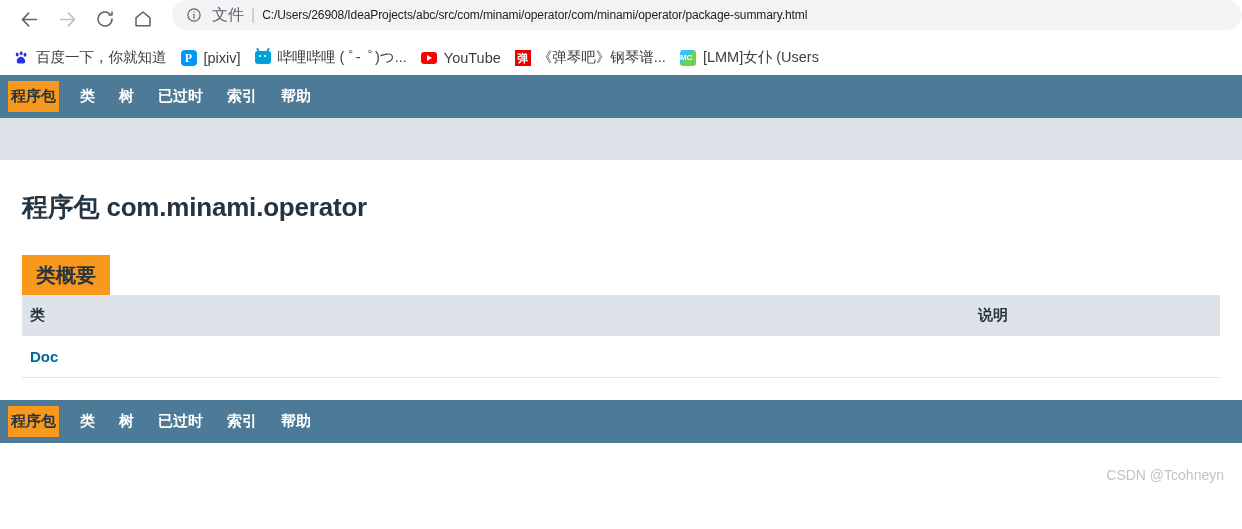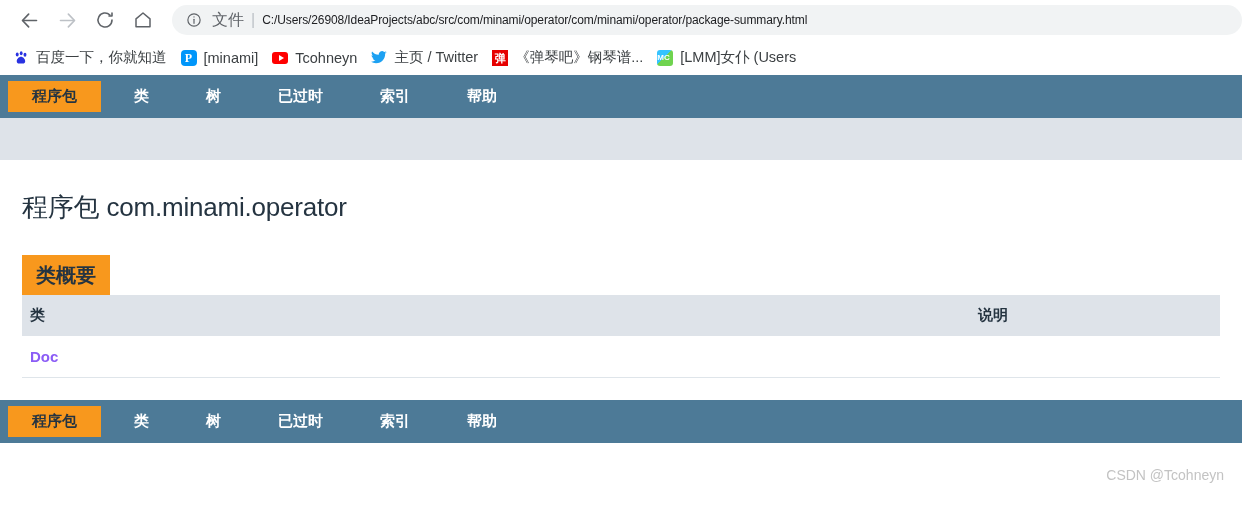--- a/index.html
+++ b/index.html
@@ -17,21 +17,21 @@
   }
 
   
   .browser-chrome {
     background: #ffffff;
     width: 1242px;
   }
   .toolbar {
     height: 40px;
     display: flex;
-    align-items: center;
+    align-items: flex-start;
     padding: 0 0 0 10px;
     box-sizing: border-box;
     background: #ffffff;
   }
   .nav-btn {
     width: 38px;
     height: 38px;
     display: flex;
     align-items: center;
     justify-content: center;
@@ -206,41 +206,41 @@
   .navlist {
     display: flex;
     align-items: center;
     list-style: none;
     margin: 0;
     padding: 0;
   }
   .navlist li {
     font-size: 15px;
     color: #ffffff;
-    padding: 5px 24px;
-    margin-right: 9px;
+    padding: 5px 3px;
+    margin-right: 18px;
     font-weight: bold;
     cursor: pointer;
     line-height: 1.35;
   }
   .navlist li.active {
     background: #f8981d;
     color: #253441;
   }
   .subnav-band {
     background: #dee3e9;
     height: 42px;
   }
 
   .content {
     padding: 0 22px;
   }
   .page-title {
     font-size: 26px;
-    font-weight: normal;
+    font-weight: bold;
     color: #253441;
     margin: 0;
     padding: 30px 0 0 0;
     letter-spacing: -0.2px;
   }
 
   .tab-strip {
     margin-top: 30px;
     display: flex;
     align-items: flex-end;
@@ -271,21 +271,21 @@
   }
   table.summary th.col-desc { padding-left: 18px; }
   table.summary td {
     background: #ffffff;
     font-size: 15px;
     padding: 12px 10px 12px 8px;
     border-bottom: 1px solid #dfe5ea;
     vertical-align: top;
   }
   table.summary td a.classlink {
-    color: #8b5cf6;
+    color: #0369a1;
     font-weight: bold;
     text-decoration: none;
     font-size: 15px;
     margin-top: 36px;
   }
   .col-class { width: 920px; }
 
   .table-tail {
     height: 22px;
     background: #ffffff;
@@ -372,39 +372,42 @@
           <path d="M12 10.2c3.2 0 6.3 3.6 6.3 6.6 0 2.3-1.6 3.4-3.6 3.4h-5.6c-2 0-3.5-1.1-3.5-3.4 0-3 3.1-6.6 6.4-6.6z"></path>
         </svg>
       </span>
       <span class="bm-label">百度一下，你就知道</span>
     </div>
 
     <div class="bm">
       <span class="bm-ico">
           <span class="ico-pixiv">P</span>
         </span>
-      <span class="bm-label">[minami]</span>
-    </div>
-
+      <span class="bm-label">[pixiv]</span>
+    </div>
+
+    <div class="bm">
+      <span class="bm-ico">
+        <span class="ico-bili">
+            <span class="bili-eyes">
+              <i></i>
+              <i></i>
+            </span>
+          </span>
+      </span>
+      <span class="bm-label">哔哩哔哩 ( ﾟ- ﾟ)つ...</span>
+    </div>
 
     <div class="bm">
       <span class="bm-ico">
           <span class="ico-yt"></span>
         </span>
-      <span class="bm-label">Tcohneyn</span>
-    </div>
-
-    <div class="bm">
-      <span class="bm-ico ico-tw">
-        <svg width="17" height="15" viewBox="0 0 24 20" fill="#1da1f2">
-          <path d="M23.6 2.4c-.9.4-1.8.7-2.8.8 1-.6 1.8-1.5 2.1-2.7-.9.6-2 1-3.1 1.2A4.9 4.9 0 0 0 11.6 6c-4-.2-7.6-2.1-10-5.1-1.2 2.1-.6 4.8 1.4 6.2-.8 0-1.5-.2-2.2-.6 0 2.2 1.6 4.1 3.7 4.5-.6.2-1.3.2-2 .1.6 1.9 2.3 3.2 4.3 3.2A9.8 9.8 0 0 1 0 16.4 13.8 13.8 0 0 0 7.5 18.6c9 0 14-7.6 13.7-14.4.9-.7 1.7-1.5 2.4-2.4z"></path>
-        </svg>
-      </span>
-      <span class="bm-label">主页 / Twitter</span>
-    </div>
+      <span class="bm-label">YouTube</span>
+    </div>
+
 
     <div class="bm">
       <span class="bm-ico">
           <span class="ico-tan">弹</span>
         </span>
       <span class="bm-label">《弹琴吧》钢琴谱...</span>
     </div>
 
 
     <div class="bm">

